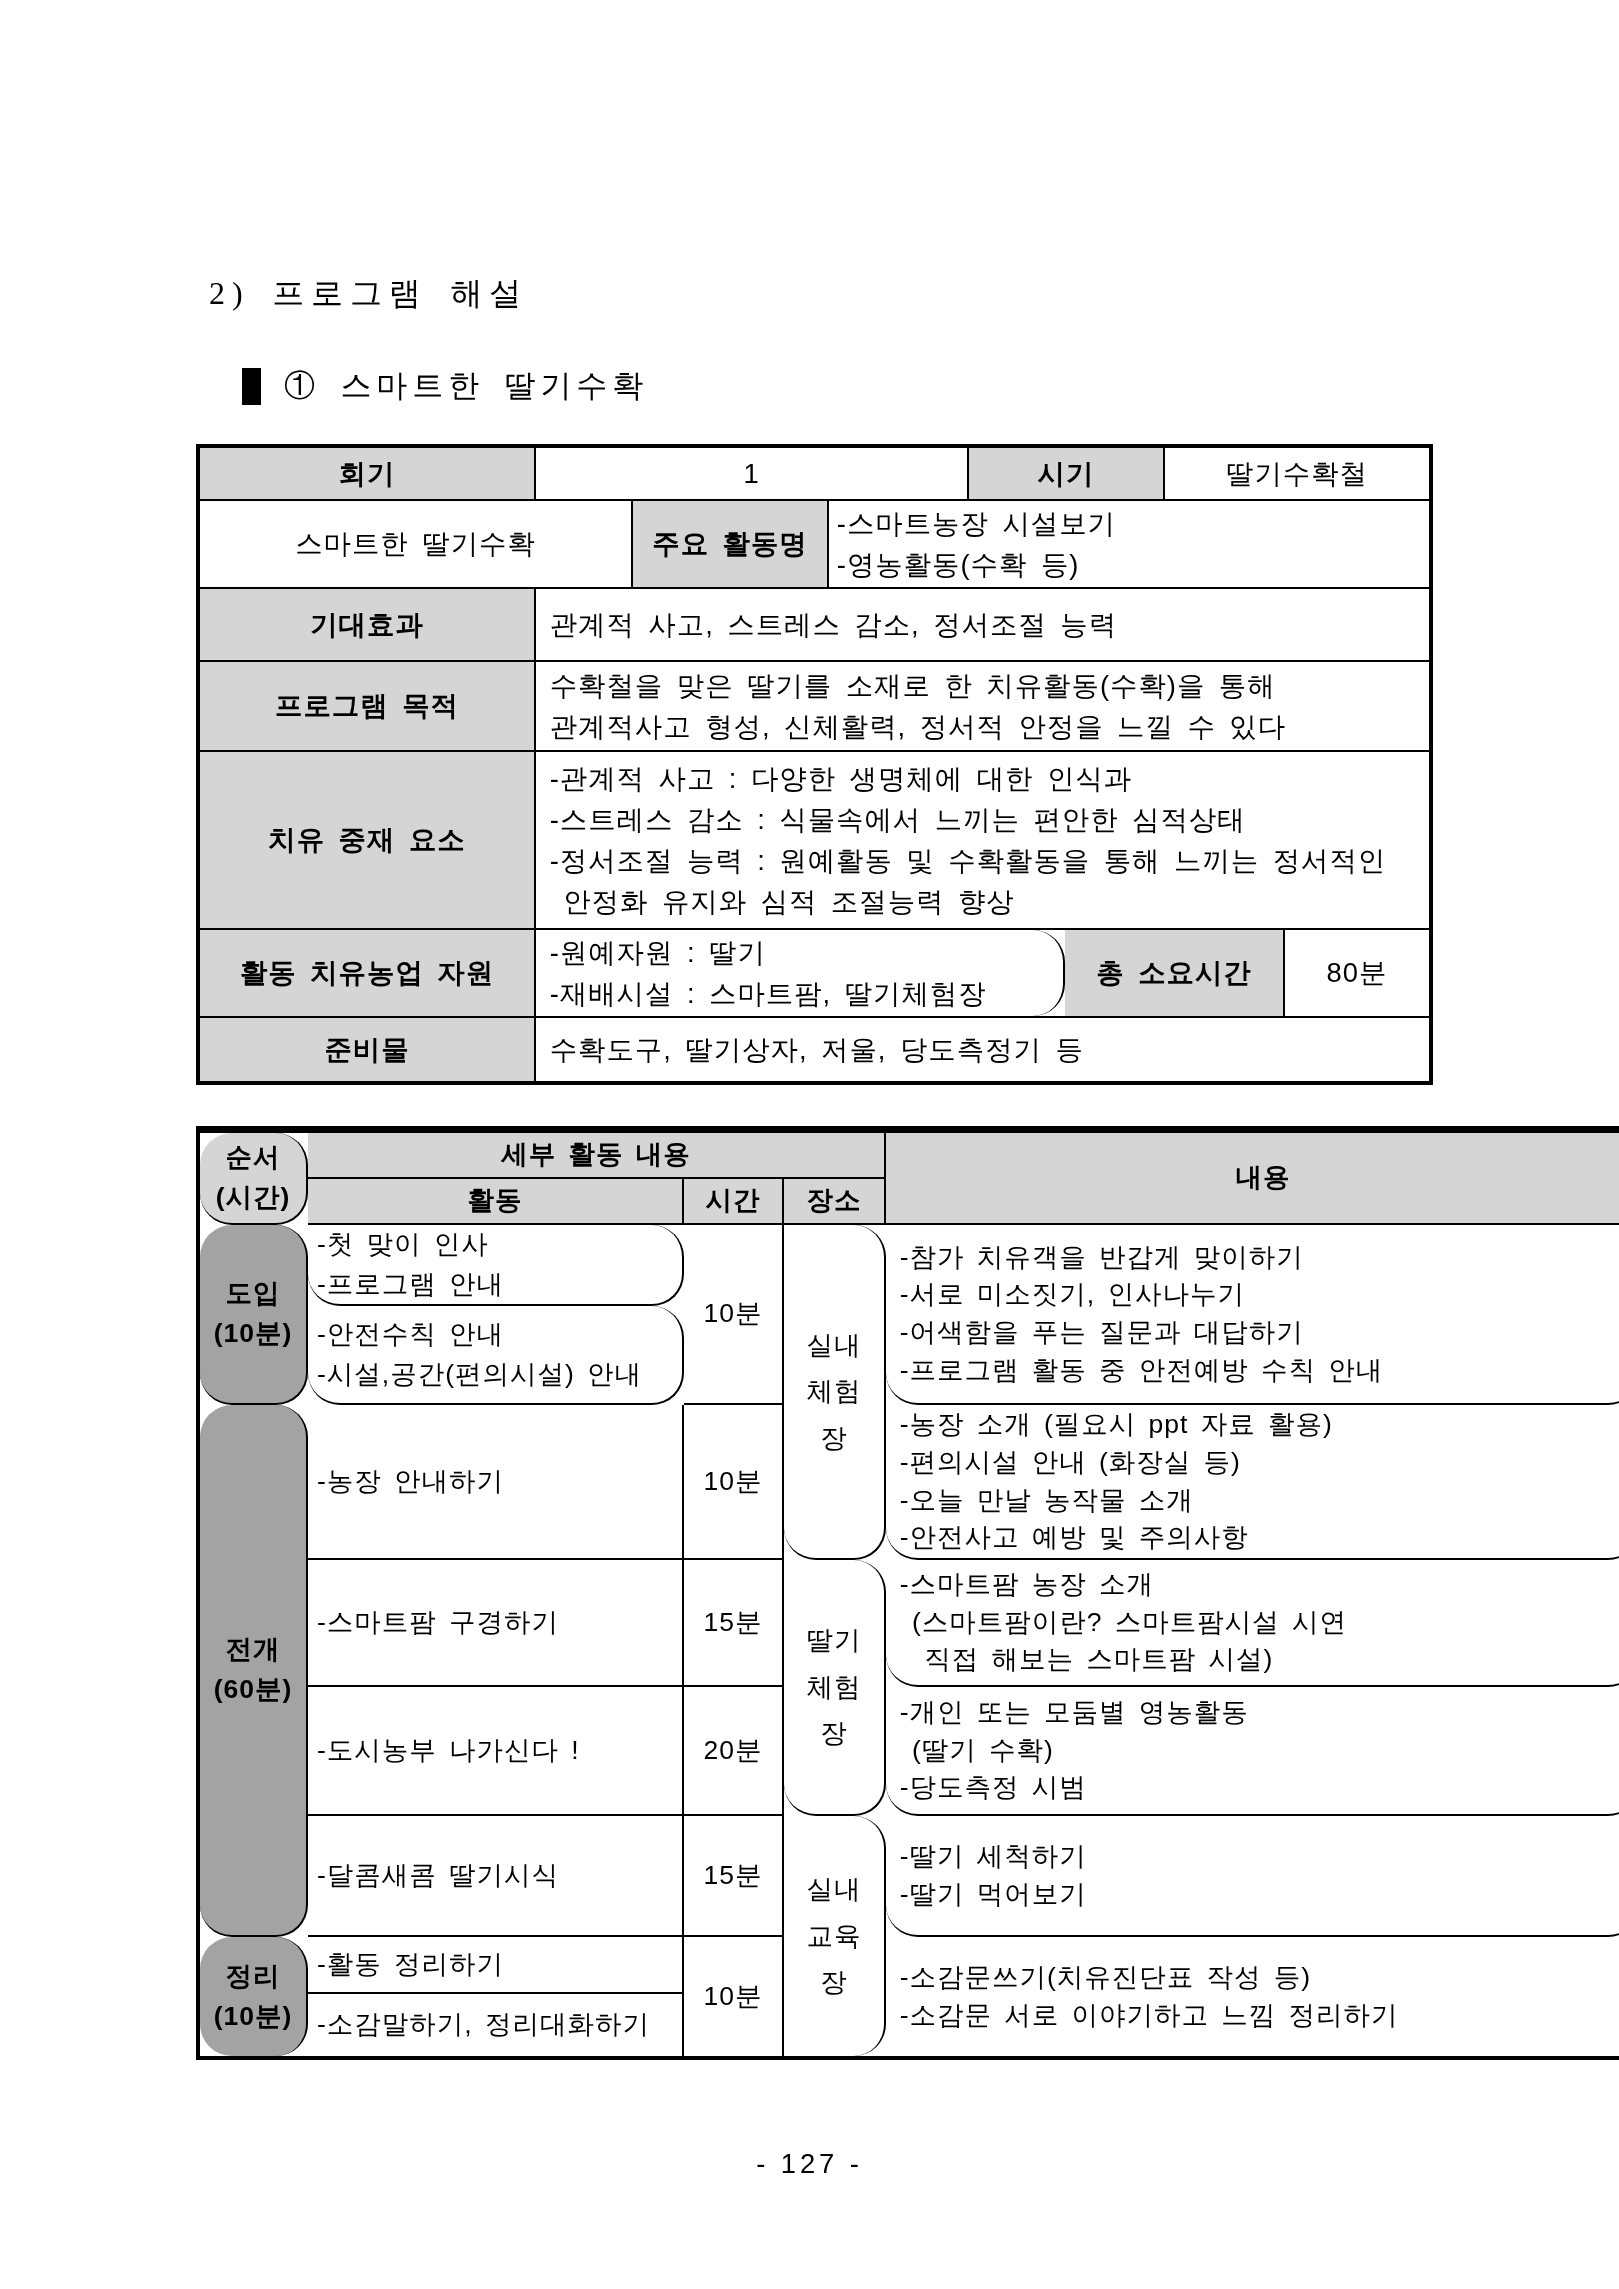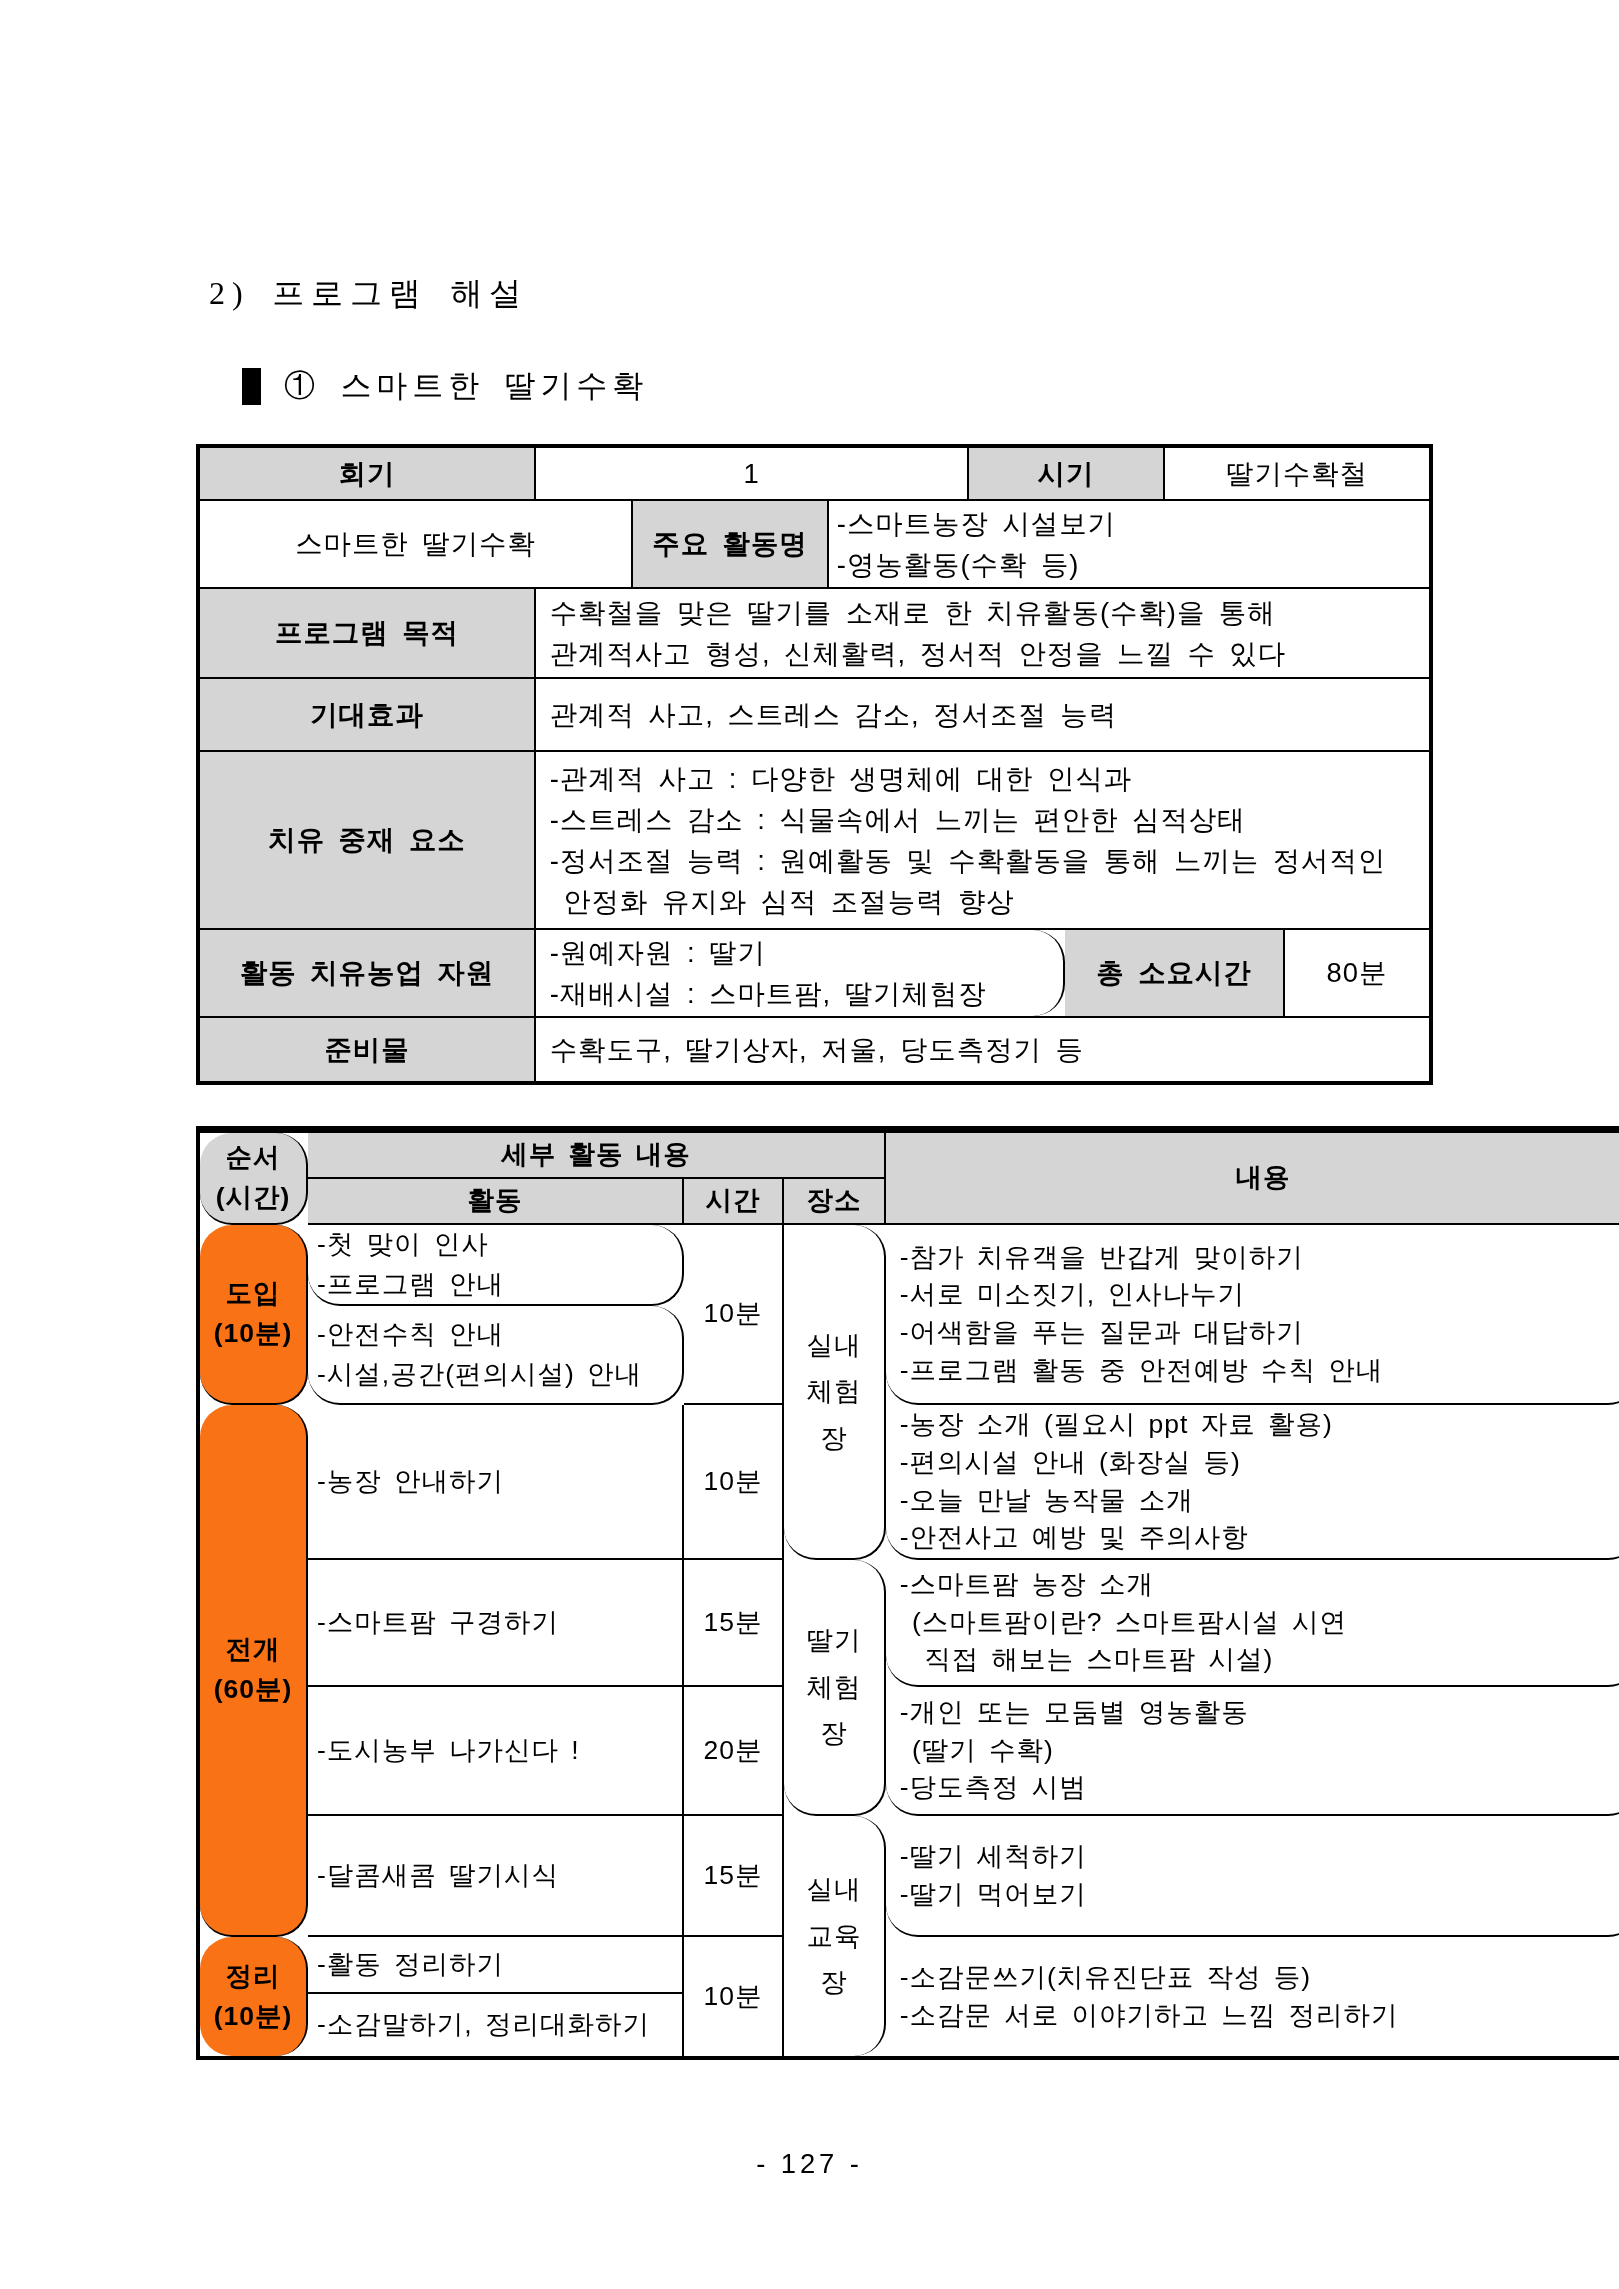--- a/index.html
+++ b/index.html
@@ -61,21 +61,21 @@
     grid-template-rows:46px 46px 81px 99px 155px 127px 129px 121px 57px 1fr;
     border:4.9px solid #000;border-top:7.8px solid #000;
     box-sizing:border-box;background:#fff;
     font-size:26.5px;letter-spacing:1px;word-spacing:3.9px;line-height:1.5;margin-top:36px;
   }
   .t2 .g{
     box-sizing:border-box;border-right:2px solid #000;border-bottom:2px solid #000;
     display:flex;align-items:center;overflow:hidden;
   }
   .t2 .hdr{background:#d5d5d5;font-weight:bold;justify-content:center;text-align:center;}
-  .t2 .sec{background:#f97316;font-weight:bold;justify-content:center;text-align:center;}
+  .t2 .sec{background:#a3a3a3;font-weight:bold;justify-content:center;text-align:center;}
   .t2 .act{padding-left:9px;}
   .t2 .cnt{padding-left:13.7px;line-height:1.42;}
   .t2 .mid{justify-content:center;text-align:center;}
   .t2 .place{justify-content:center;text-align:center;line-height:1.75;}
   .t2 .rb0{border-right:none;}
   .t2 .bb0{border-bottom:none;}
   
   .footer{
     position:absolute;left:0;top:2148px;width:100%;
     text-align:center;font-size:27.4px;letter-spacing:3.9px;
@@ -102,29 +102,29 @@
       <div class="cell ccell grow">딸기수확철</div>
     </div>
 
     <div class="t1row h90">
       <div class="cell ccell w442">스마트한 딸기수확</div>
       <div class="cell hcell w200">주요 활동명</div>
       <div class="cell grow pre" style="padding-left:7.8px;">-스마트농장 시설보기
 -영농활동(수확 등)</div>
     </div>
 
+    <div class="t1row h74">
+      <div class="cell hcell w300">기대효과</div>
+      <div class="cell lcell grow">관계적 사고, 스트레스 감소, 정서조절 능력</div>
+    </div>
+
     <div class="t1row h92">
       <div class="cell hcell w300">프로그램 목적</div>
       <div class="cell lcell grow pre">수확철을 맞은 딸기를 소재로 한 치유활동(수확)을 통해
 관계적사고 형성, 신체활력, 정서적 안정을 느낄 수 있다</div>
-    </div>
-
-    <div class="t1row h74">
-      <div class="cell hcell w300">기대효과</div>
-      <div class="cell lcell grow">관계적 사고, 스트레스 감소, 정서조절 능력</div>
     </div>
 
     <div class="t1row h182">
       <div class="cell hcell w300">치유 중재 요소</div>
       <div class="cell lcell grow pre">-관계적 사고 : 다양한 생명체에 대한 인식과
 -스트레스 감소 : 식물속에서 느끼는 편안한 심적상태
 -정서조절 능력 : 원예활동 및 수확활동을 통해 느끼는 정서적인
  안정화 유지와 심적 조절능력 향상</div>
     </div>
 

